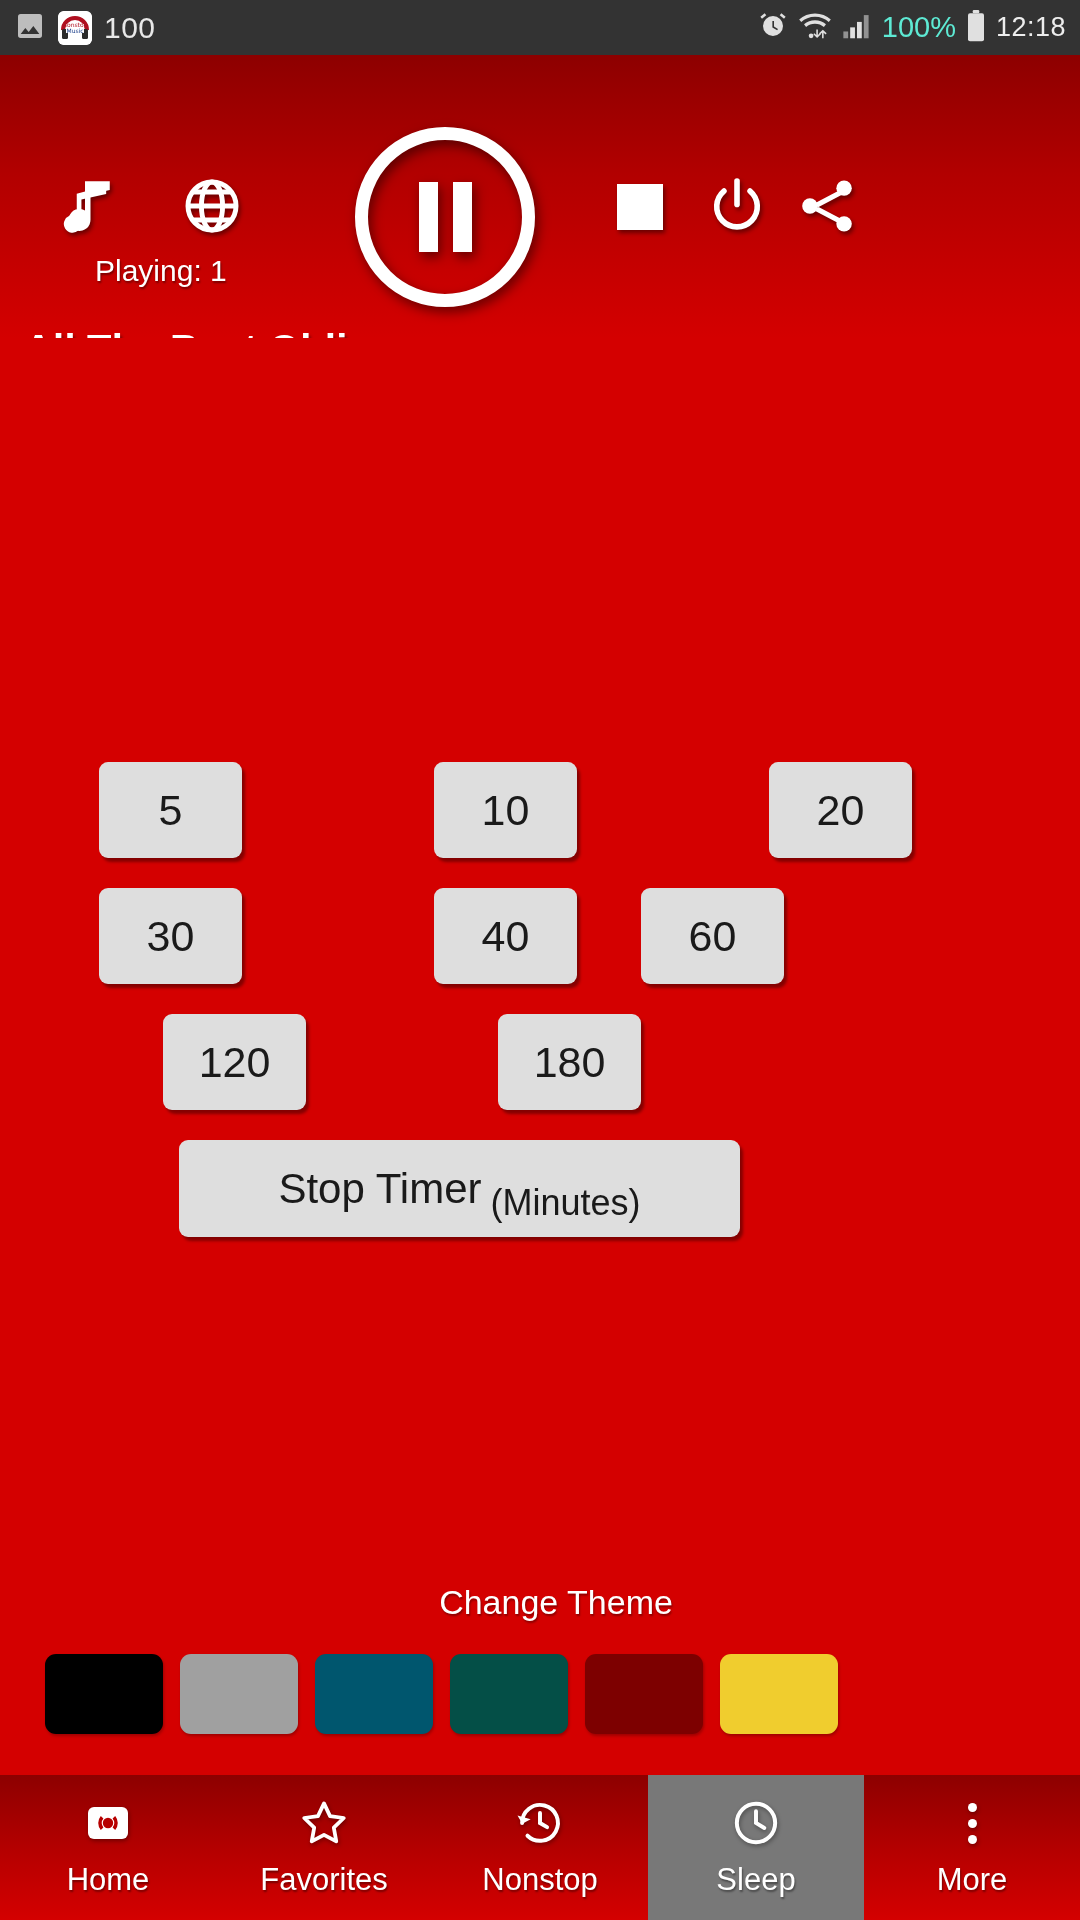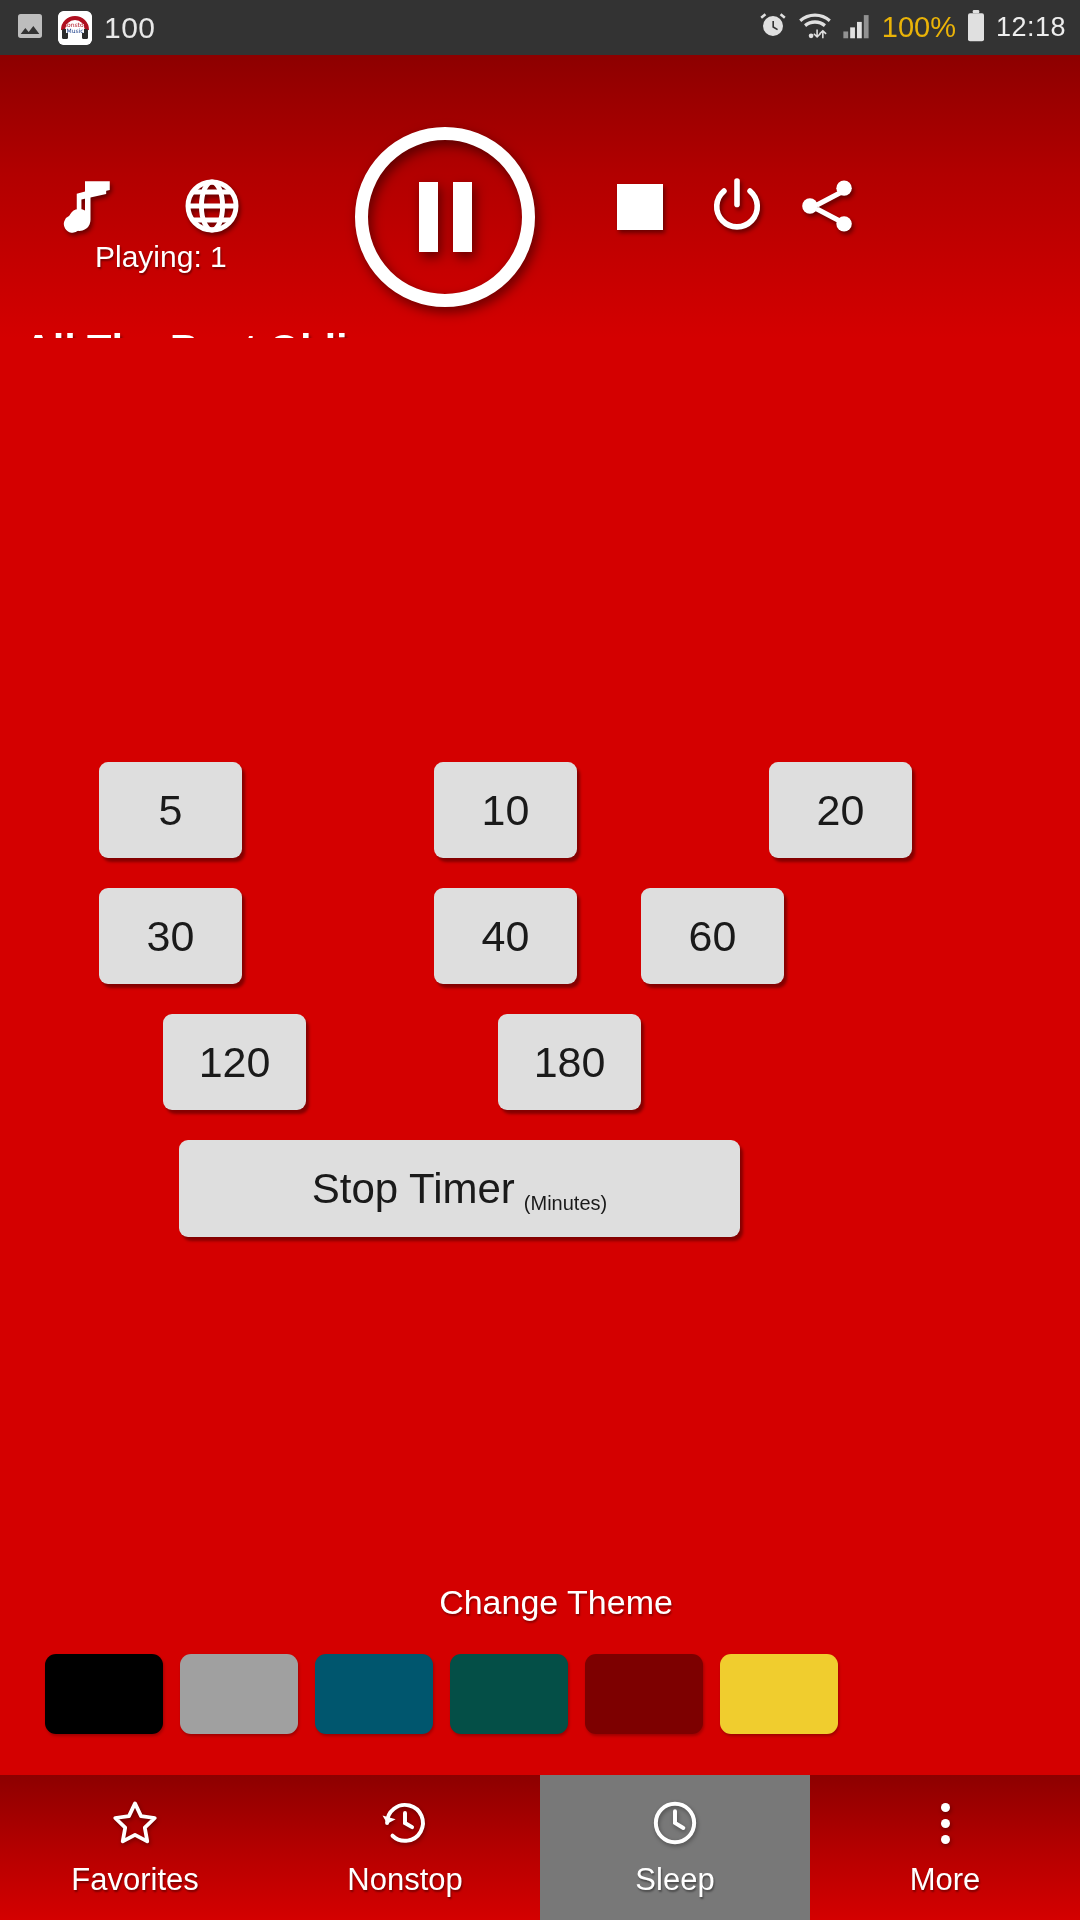--- a/index.html
+++ b/index.html
@@ -11,21 +11,21 @@
   #app { position:relative; width:1080px; height:1920px; display:flex; flex-direction:column; }
 
   
   .statusbar {
     height:55px; background:#333333; display:flex; align-items:center;
     padding:0 14px; flex:0 0 55px;justify-content:space-between;
   }
   .sb-left { display:flex; align-items:center; gap:12px; }
   .sb-right { margin-left:auto; display:flex; align-items:center; gap:10px; }
   .sb-text { color:#e8e8e8; font-size:30px; letter-spacing:.5px; }
-  .sb-pct { color:#eab308; font-size:29px; }
+  .sb-pct { color:#5eead4; font-size:29px; }
   .sb-time { color:#eeeeee; font-size:27px; letter-spacing:.5px; }
   .appicon {
     width:34px; height:34px; border-radius:6px; background:#fdfdfd;
     display:flex; align-items:center; justify-content:center; overflow:hidden;
   }
 
   
   .header {
     position:relative; flex:0 0 283px;
     background:linear-gradient(180deg,#8d0000 0%, #b20000 42%, #d40000 100%);
@@ -45,21 +45,21 @@
   .play-circle {
     position:absolute; left:355px; top:72px; width:180px; height:180px;
     border-radius:50%; border:13px solid #ffffff;
     display:flex; align-items:center; justify-content:center;
     filter:drop-shadow(3px 5px 6px rgba(0,0,0,.5));
   }
   .pause-bars { display:flex; gap:15px; }
   .pause-bars i { display:block; width:19px; height:70px; background:#fff; }
 
   .playing-label {
-    position:absolute; left:95px; top:185px; color:#ffffff;
+    position:absolute; left:95px; top:199px; color:#ffffff;
     font-size:30px; text-shadow:1px 2px 2px rgba(0,0,0,.4);
   }
   .station-title {
     position:absolute; left:24px; top:272px; color:#ffffff;
     font-size:40px; font-weight:bold; letter-spacing:.2px;
     text-shadow:2px 3px 3px rgba(0,0,0,.45);
   }
 
   
   .content { flex:1 1 auto; position:relative; background:#d40000; }
@@ -80,21 +80,21 @@
     color:#1a1a1a; font-family:"Liberation Sans", sans-serif;
     display:flex; align-items:center; justify-content:center;
   }
   .timer-btn { width:143px; height:96px; font-size:43px; }
 
   .stop-timer-btn {
     position:absolute; top:802px; left:179px; width:561px; height:97px;
     font-size:42px; gap:0;
   }
   .stop-timer-btn .st-main { font-size:42px; }
-  .stop-timer-btn .st-sub  { font-size:20px; margin-left:9px;margin-top:29px; }
+  .stop-timer-btn .st-sub  { font-size:36px; margin-left:9px;margin-top:29px; }
 
   .theme-label {
     position:absolute; top:1245px; left:16px; width:100%; text-align:center;
     color:#ffffff; font-size:34px; text-shadow:1px 2px 2px rgba(0,0,0,.35);
   }
   .swatch-row {
     position:absolute; top:1316px; left:45px; width:990px;
     display:flex; gap:17px;
   }
   .swatch {
@@ -273,20 +273,30 @@
       <div class="swatch" style="background:#a0a0a0"></div>
       <div class="swatch" style="background:#00566e"></div>
       <div class="swatch" style="background:#044f47"></div>
       <div class="swatch" style="background:#7d0000"></div>
       <div class="swatch" style="background:#f0cd2e"></div>
     </div>
   </div>
 
   <div class="bottomnav">
 
+    <div class="navitem">
+      <span class="nav-ico">
+        <svg width="48" height="48" viewBox="0 0 24 24" fill="#ffffff">
+          <rect x="2" y="4" width="20" height="16" rx="3"></rect>
+          <circle cx="12" cy="12" r="2.6" fill="#b70000"></circle>
+          <path d="M8.4 8.5a5.4 5.4 0 0 0 0 7l1.3-1.3a3.6 3.6 0 0 1 0-4.4L8.4 8.5zm7.2 0l-1.3 1.3a3.6 3.6 0 0 1 0 4.4l1.3 1.3a5.4 5.4 0 0 0 0-7z" fill="#b70000"></path>
+        </svg>
+      </span>
+      <span class="nav-label">Home</span>
+    </div>
 
     <div class="navitem">
       <span class="nav-ico">
         <svg width="50" height="50" viewBox="0 0 24 24" fill="none" stroke="#ffffff" stroke-width="1.8" stroke-linejoin="round">
           <path d="M12 2.6l2.9 6.1 6.6.9-4.8 4.6 1.2 6.6L12 17.7l-5.9 3.1 1.2-6.6-4.8-4.6 6.6-.9z"></path>
         </svg>
       </span>
       <span class="nav-label">Favorites</span>
     </div>
 

